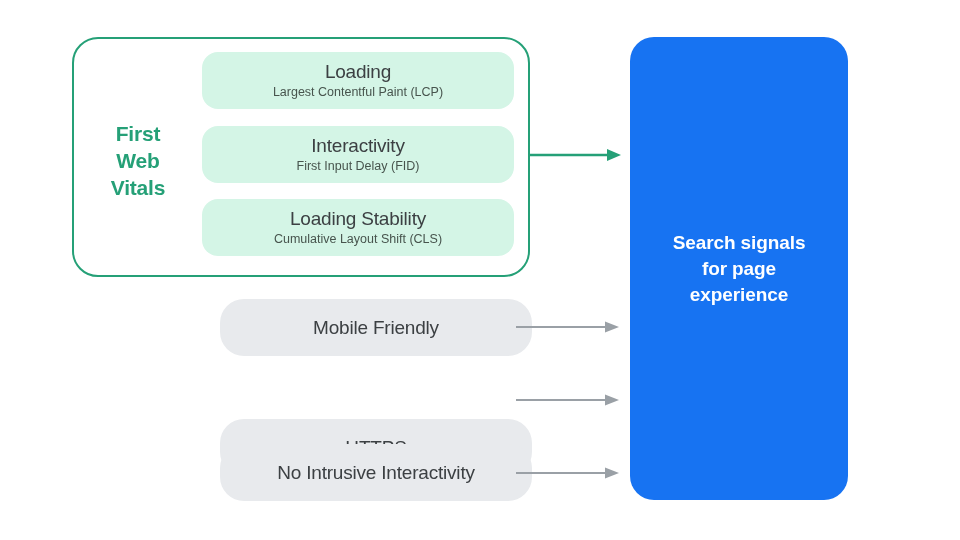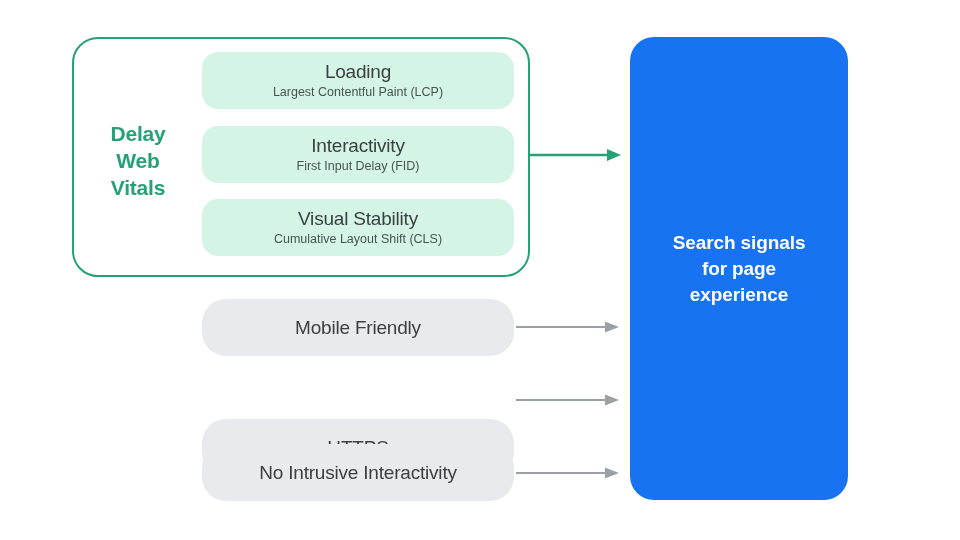--- a/index.html
+++ b/index.html
@@ -54,21 +54,21 @@
   .vital-sub {
     font-size: 12.5px; line-height: 16px;
     font-weight: 400;
     color: var(--text-sub, #47544d);
     margin-top: 1px;
   }
 
   
   .signal-box {
     position: absolute;
-    left: 202px;
+    left: 220px;
     width: 312px; height: 57px;
     background: var(--gray-light, #e8eaed);
     border-radius: 24px;
     display: flex; align-items: center; justify-content: center;
     text-align: center;
   }
   .signal-0 { top: 299px; }
   .signal-1 { top: 371px; margin-top: 48px; }
   .signal-2 { top: 444px; }
   .signal-label {
@@ -106,36 +106,36 @@
     text-align: center;
     white-space: pre-line;
   }
 </style>
 </head>
 <body>
 
 <div class="canvas">
 
   <div class="cwv-container">
-    <div class="cwv-label">Delay
+    <div class="cwv-label">First
 Web
 Vitals</div>
 
     <div class="vital-box vital-1">
       <div class="vital-title">Interactivity</div>
       <div class="vital-sub">First Input Delay (FID)</div>
     </div>
 
     <div class="vital-box vital-0">
       <div class="vital-title">Loading</div>
       <div class="vital-sub">Largest Contentful Paint (LCP)</div>
     </div>
 
     <div class="vital-box vital-2">
-      <div class="vital-title">Visual Stability</div>
+      <div class="vital-title">Loading Stability</div>
       <div class="vital-sub">Cumulative Layout Shift (CLS)</div>
     </div>
   </div>
 
   <svg class="arrow arrow-green" viewBox="0 0 94 16" aria-hidden="true">
     <line x1="0" y1="8" x2="80" y2="8"></line>
     <polygon points="79,2 93,8 79,14"></polygon>
   </svg>
 
   <div class="signal-box signal-0">

